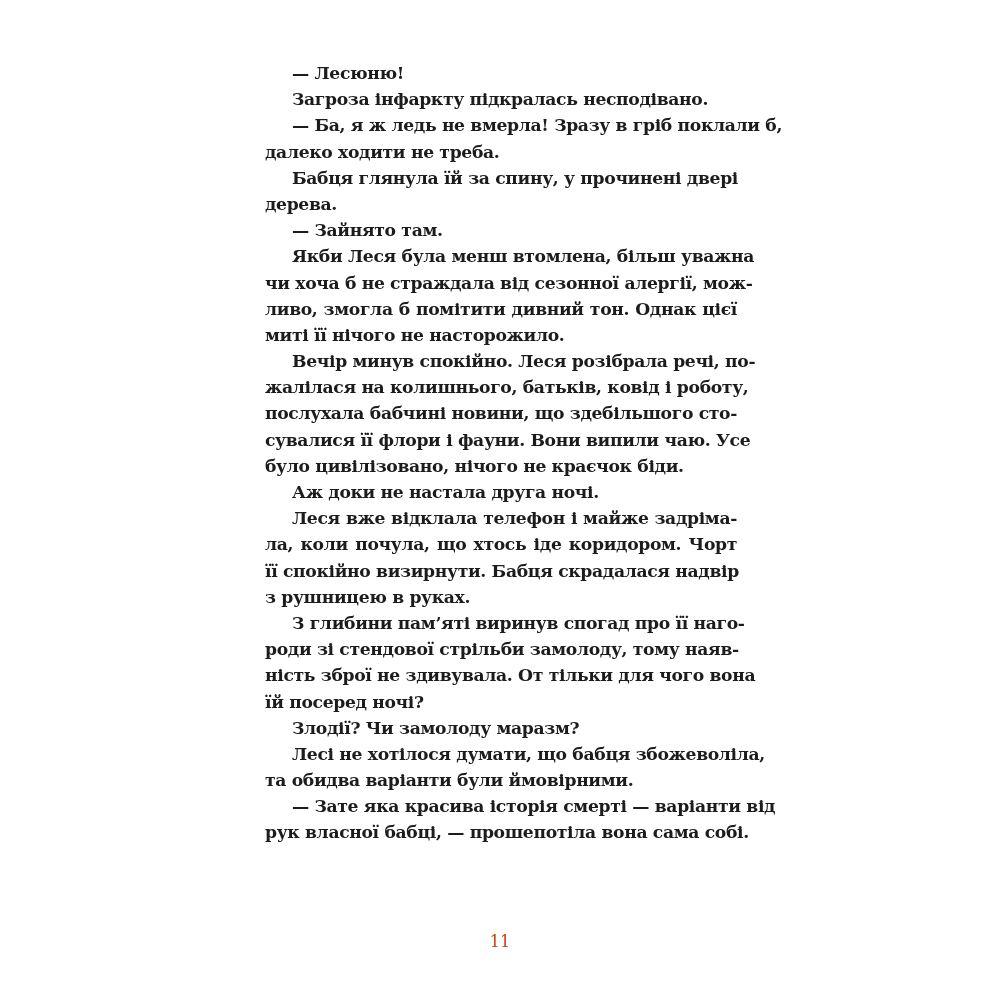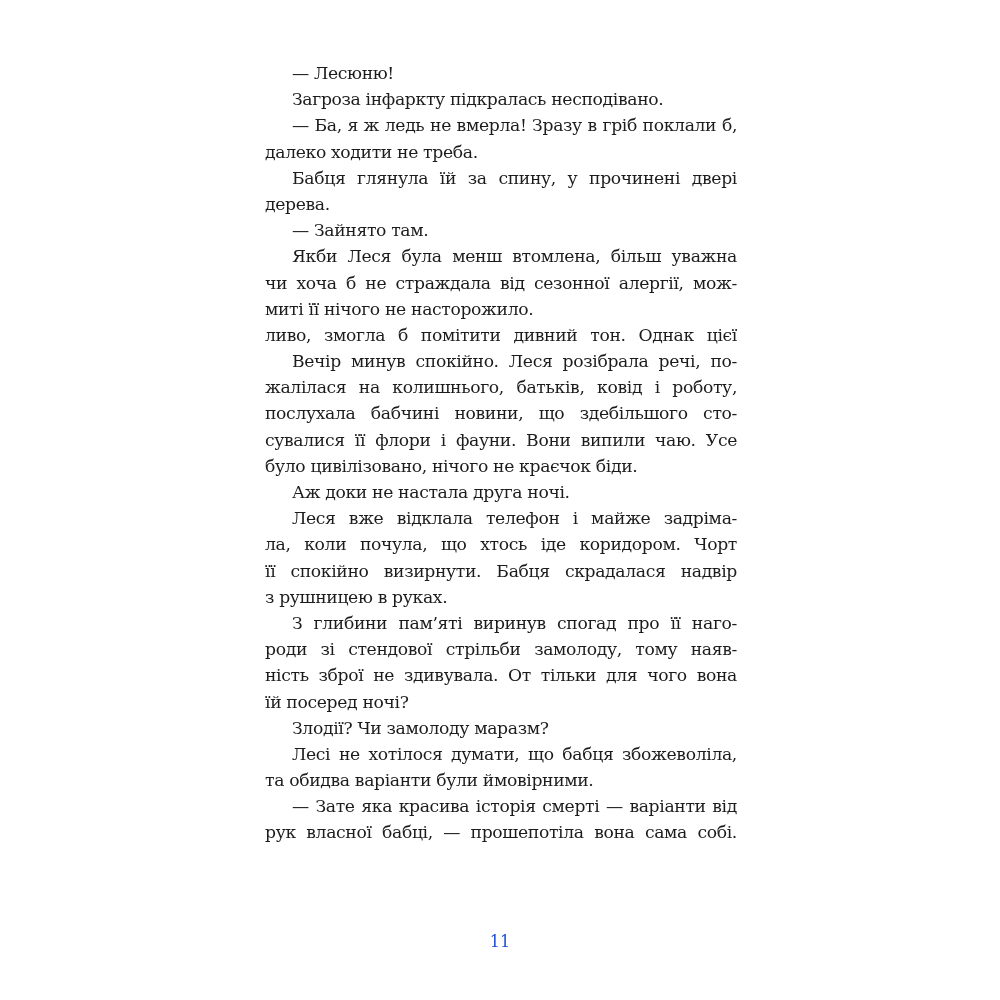--- a/index.html
+++ b/index.html
@@ -19,20 +19,21 @@
     .text-block {
       position: absolute;
       left: 265px;
       top: 60px;
       width: 472px;
       font-family: "DejaVu Serif", "Liberation Serif", serif;
       font-size: 17.2px;
       line-height: 26.2px;
       color: #1c1c1c;
       letter-spacing: -0.35px;
+      font-weight: bold;
     }
     .line {
       display: block;
       white-space: nowrap;
       text-align: justify;
       text-align-last: justify;
       height: 26.2px;
     }
     .line.indent {
       padding-left: 27px;
@@ -41,39 +42,39 @@
       text-align-last: left;
     }
     .page-number {
       position: absolute;
       left: 0;
       width: 1000px;
       top: 932px;
       text-align: center;
       font-family: "DejaVu Serif", "Liberation Serif", serif;
       font-size: 16px;
-      color: #1d4ed8;
+      color: #c2410c;
     }
   </style>
 </head>
 <body>
 
 <div class="page">
   <div class="text-block" id="text-block">
       <span class="line indent last">— Лесюню!</span>
       <span class="line indent last">Загроза інфаркту підкралась несподівано.</span>
       <span class="line indent">— Ба, я ж ледь не вмерла! Зразу в гріб поклали б,</span>
       <span class="line last">далеко ходити не треба.</span>
       <span class="line indent">Бабця глянула їй за спину, у прочинені двері</span>
       <span class="line last">дерева.</span>
       <span class="line indent last">— Зайнято там.</span>
       <span class="line indent">Якби Леся була менш втомлена, більш уважна</span>
       <span class="line">чи хоча б не страждала від сезонної алергії, мож-</span>
+      <span class="line">ливо, змогла б помітити дивний тон. Однак цієї</span>
       <span class="line last">миті її нічого не насторожило.</span>
-      <span class="line">ливо, змогла б помітити дивний тон. Однак цієї</span>
       <span class="line indent">Вечір минув спокійно. Леся розібрала речі, по-</span>
       <span class="line">жалілася на колишнього, батьків, ковід і роботу,</span>
       <span class="line">послухала бабчині новини, що здебільшого сто-</span>
       <span class="line">сувалися її флори і фауни. Вони випили чаю. Усе</span>
       <span class="line last">було цивілізовано, нічого не краєчок біди.</span>
       <span class="line indent last">Аж доки не настала друга ночі.</span>
       <span class="line indent">Леся вже відклала телефон і майже задріма-</span>
       <span class="line">ла, коли почула, що хтось іде коридором. Чорт</span>
       <span class="line">її спокійно визирнути. Бабця скрадалася надвір</span>
       <span class="line last">з рушницею в руках.</span>

